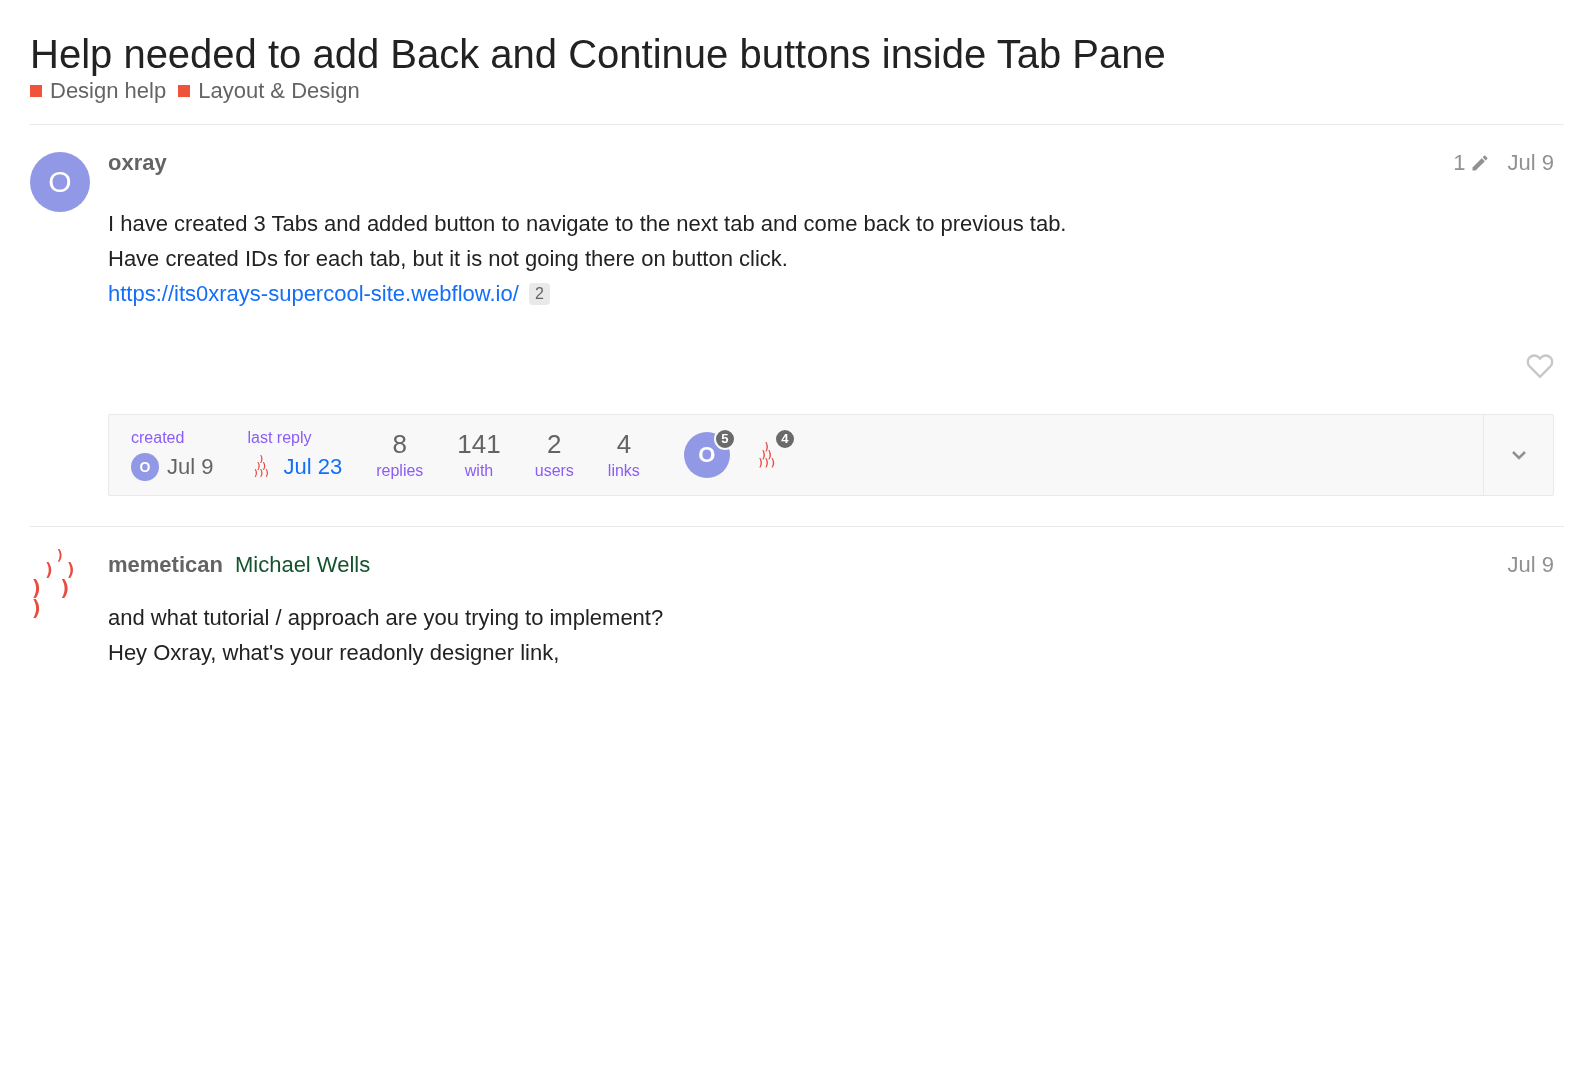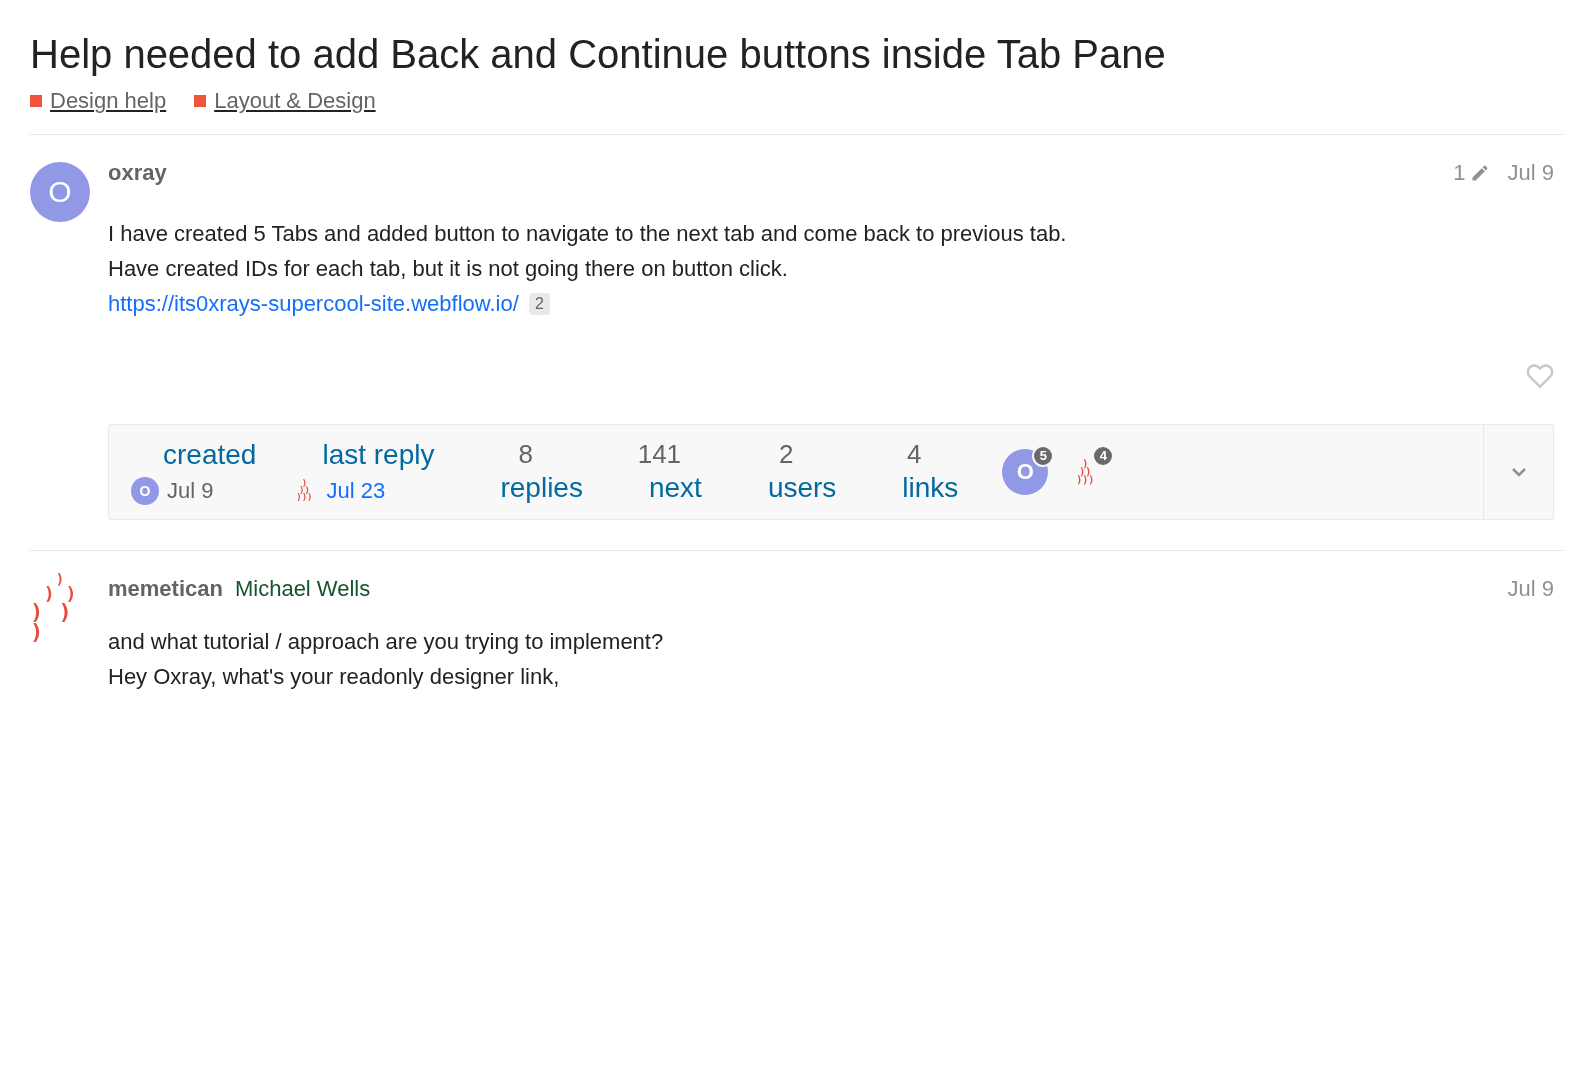--- a/index.html
+++ b/index.html
@@ -7,28 +7,26 @@
       font-family: -apple-system, BlinkMacSystemFont, "Segoe UI", Helvetica, Arial, sans-serif;
       background: #fff;
       color: #222;
       padding: 10px 30px;
     }
     .topic-title {
       font-size: 40px;
       font-weight: 500;
       color: #222;
       line-height: 1.2;
-      margin-bottom: 10px;
       margin-top: 20px;
     }
     .categories {
       display: flex;
-      gap: 28px;
+      gap: 12px;
       margin-bottom: 20px;
-      text-decoration: underline;
     }
     .category {
       display: flex;
       align-items: center;
       gap: 8px;
       color: #646464;
       font-size: 22px;
       cursor: pointer;
     }
     .category-badge {
@@ -143,23 +141,22 @@
     }
     .map-main {
       flex: 1;
       display: flex;
       align-items: center;
       gap: 34px;
       padding: 14px 22px;
     }
     .map-section { display: flex; flex-direction: column; gap: 6px; }
     .map-label {
-      font-size: 28px;
-      color: #0369a1;
-      margin-left: 32px;
+      font-size: 16px;
+      color: #8b5cf6;
     }
     .map-value-row {
       display: flex;
       align-items: center;
       gap: 8px;
     }
     .map-avatar-sm {
       width: 28px;
       height: 28px;
       border-radius: 50%;
@@ -271,21 +268,21 @@
           <span class="edit-count">
             <span>1</span>
             <svg width="20" height="20" viewBox="0 0 24 24" fill="currentColor">
                 <path d="M3 17.25V21h3.75L17.81 9.94l-3.75-3.75L3 17.25zM20.71 7.04c.39-.39.39-1.02 0-1.41l-2.34-2.34c-.39-.39-1.02-.39-1.41 0l-1.83 1.83 3.75 3.75 1.83-1.83z"></path>
               </svg>
           </span>
           <span class="post-date">Jul 9</span>
         </div>
       </div>
       <div class="post-content">
-        <div>I have created 5 Tabs and added button to navigate to the next tab and come back to previous tab.</div>
+        <div>I have created 3 Tabs and added button to navigate to the next tab and come back to previous tab.</div>
         <div>Have created IDs for each tab, but it is not going there on button click.</div>
         <div>
           <a href="#">https://its0xrays-supercool-site.webflow.io/</a>
           <span class="link-badge">2</span>
         </div>
       </div>
       <div class="post-actions">
         <span class="heart-icon">
           <svg width="28" height="28" viewBox="0 0 24 24" fill="none" stroke="currentColor" stroke-width="2">
               <path d="M20.84 4.61a5.5 5.5 0 0 0-7.78 0L12 5.67l-1.06-1.06a5.5 5.5 0 0 0-7.78 7.78l1.06 1.06L12 21.23l7.78-7.78 1.06-1.06a5.5 5.5 0 0 0 0-7.78z"></path>
@@ -314,21 +311,21 @@
               </div>
               <span class="map-date map-date-link">Jul 23</span>
             </div>
           </div>
           <div class="map-stat">
             <div class="map-stat-num">8</div>
             <div class="map-label">replies</div>
           </div>
           <div class="map-stat">
             <div class="map-stat-num">141</div>
-            <div class="map-label">next</div>
+            <div class="map-label">with</div>
           </div>
           <div class="map-stat">
             <div class="map-stat-num">2</div>
             <div class="map-label">users</div>
           </div>
           <div class="map-stat">
             <div class="map-stat-num">4</div>
             <div class="map-label">links</div>
           </div>
           <div class="map-participants">

